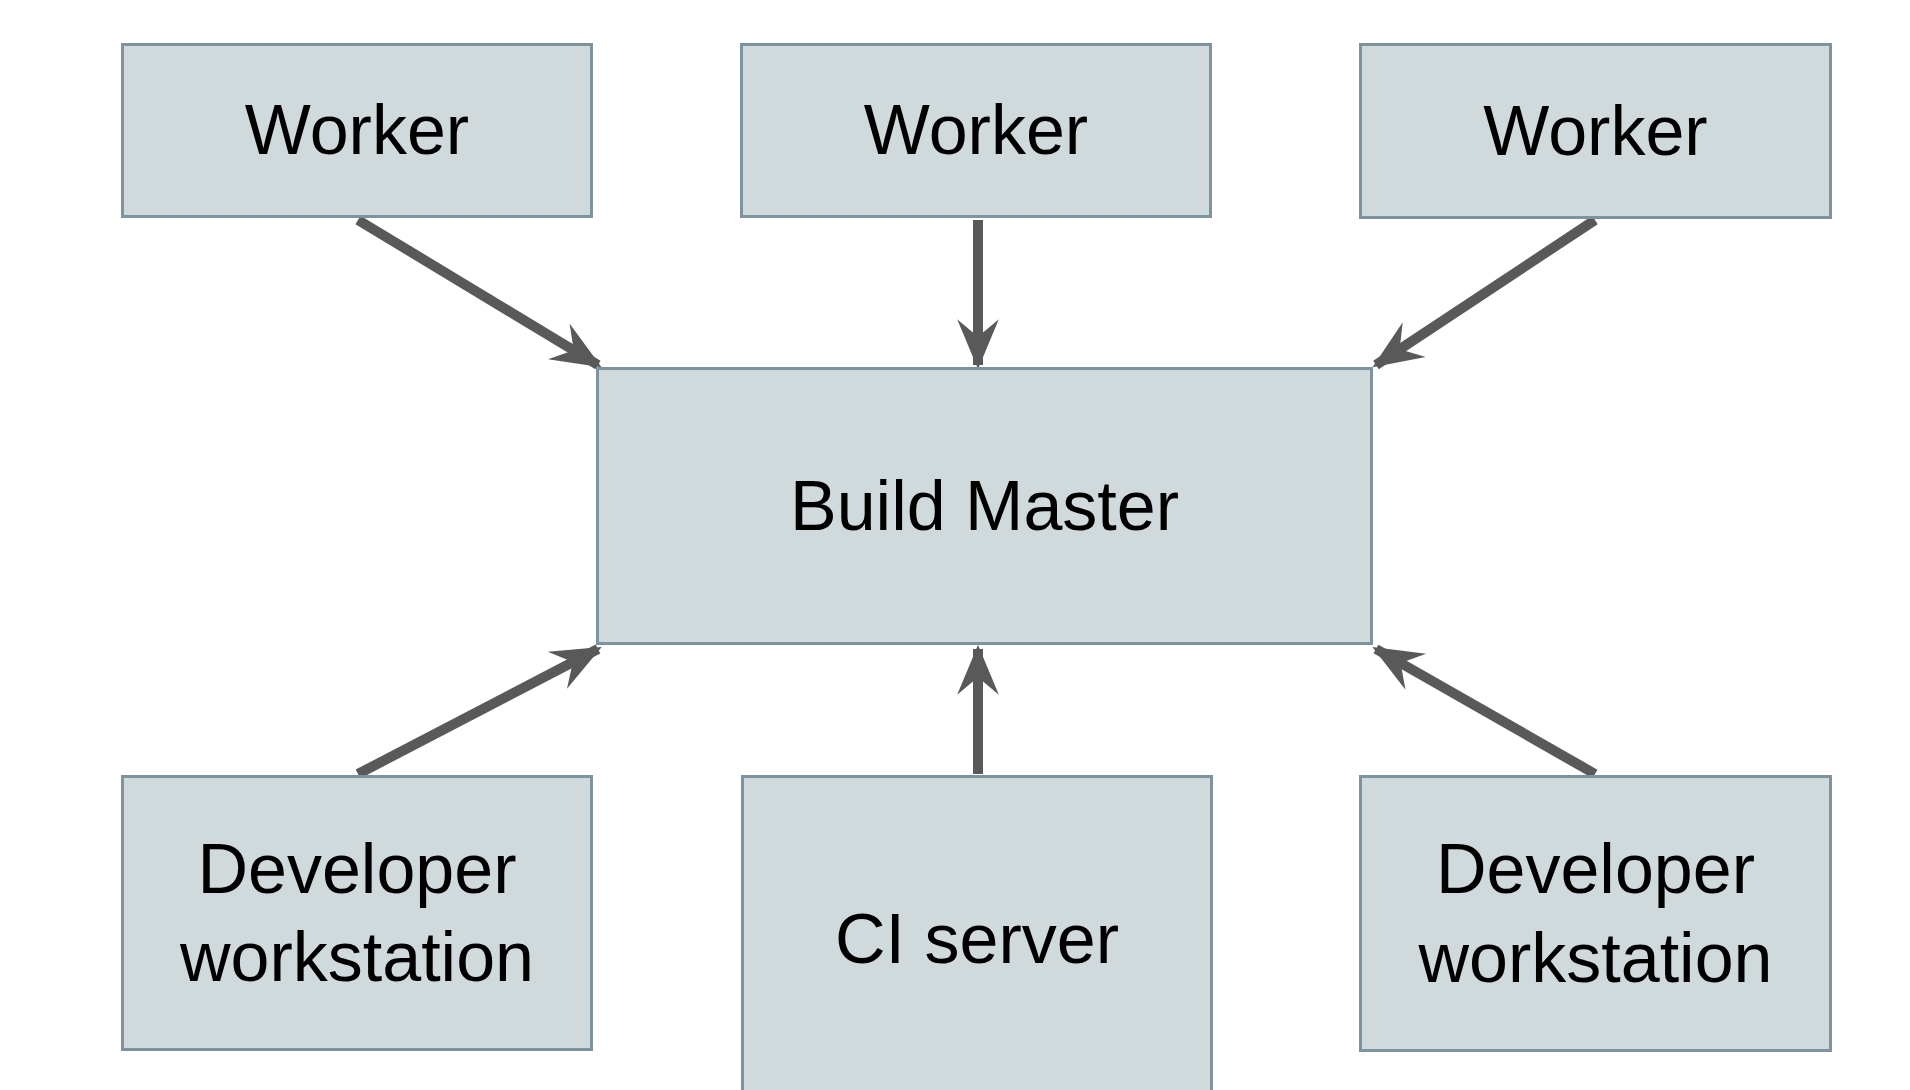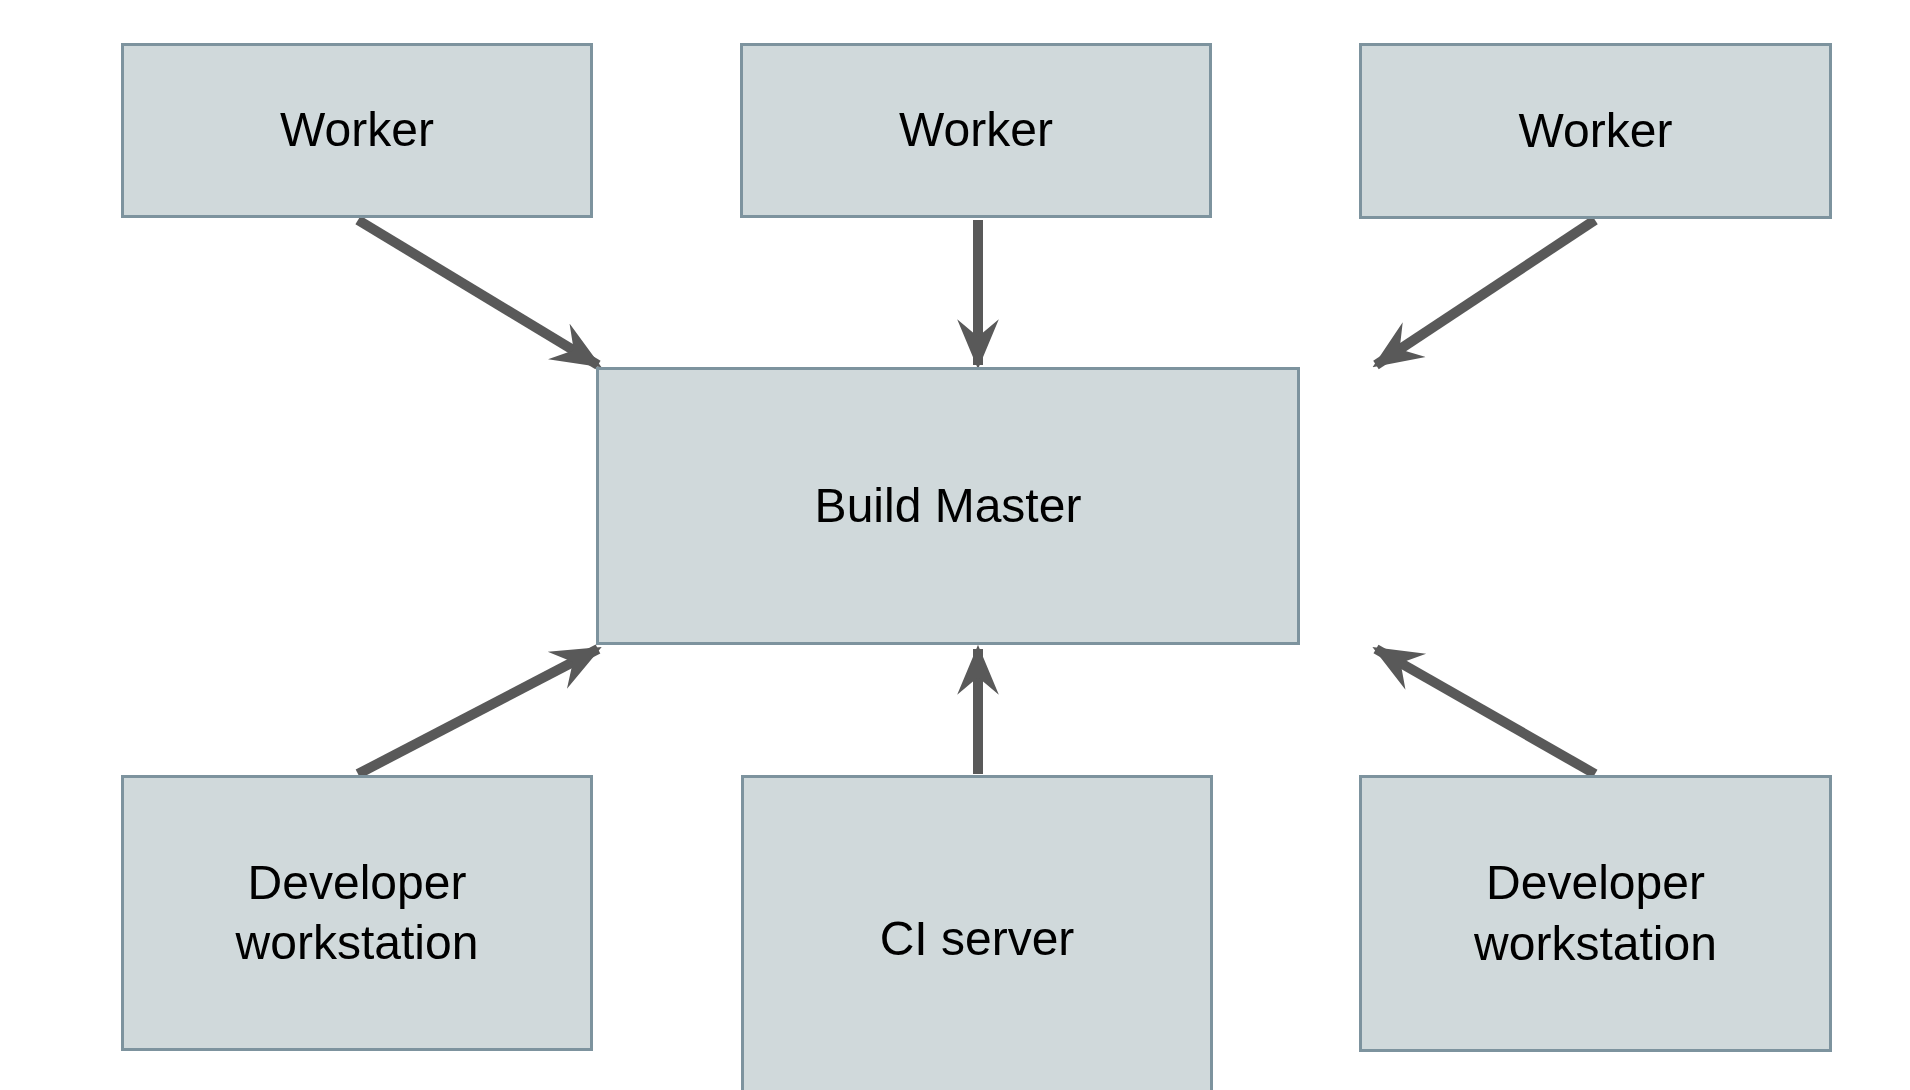--- a/index.html
+++ b/index.html
@@ -24,29 +24,29 @@
   }
   .node {
     position: absolute;
     box-sizing: border-box;
     background: #d0d9db;
     border: 3px solid #7d939e;
     display: flex;
     align-items: center;
     justify-content: center;
     text-align: center;
-    font-size: 48px;
+    font-size: 70px;
     line-height: 1.26;
     color: #000000;
     padding: 0 10px;
   }
   .n-w1 { left: 121px;  top: 43px;  width: 472px; height: 175px; }
   .n-w2 { left: 740px;  top: 43px;  width: 472px; height: 175px; }
   .n-w3 { left: 1359px; top: 43px;  width: 473px; height: 176px; }
-  .n-bm { left: 596px;  top: 367px; width: 704px; height: 278px; text-align: center; }
+  .n-bm { left: 596px;  top: 367px; width: 777px; height: 278px; text-align: center; }
   .n-d1 { left: 121px;  top: 775px; width: 472px; height: 276px; }
   .n-ci { left: 741px;  top: 775px; width: 472px; height: 328px; }
   .n-d2 { left: 1359px; top: 775px; width: 473px; height: 277px; }
   .edge {
     stroke: #595959;
     stroke-width: 10;
   }
 </style>
 </head>
 <body>

